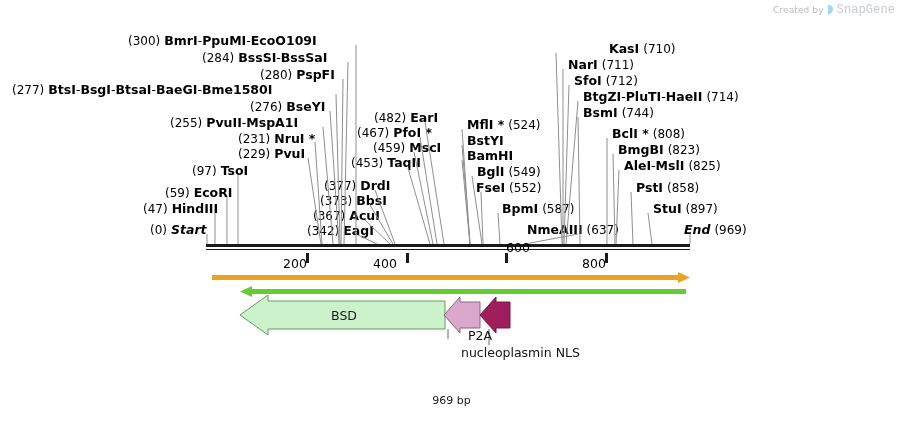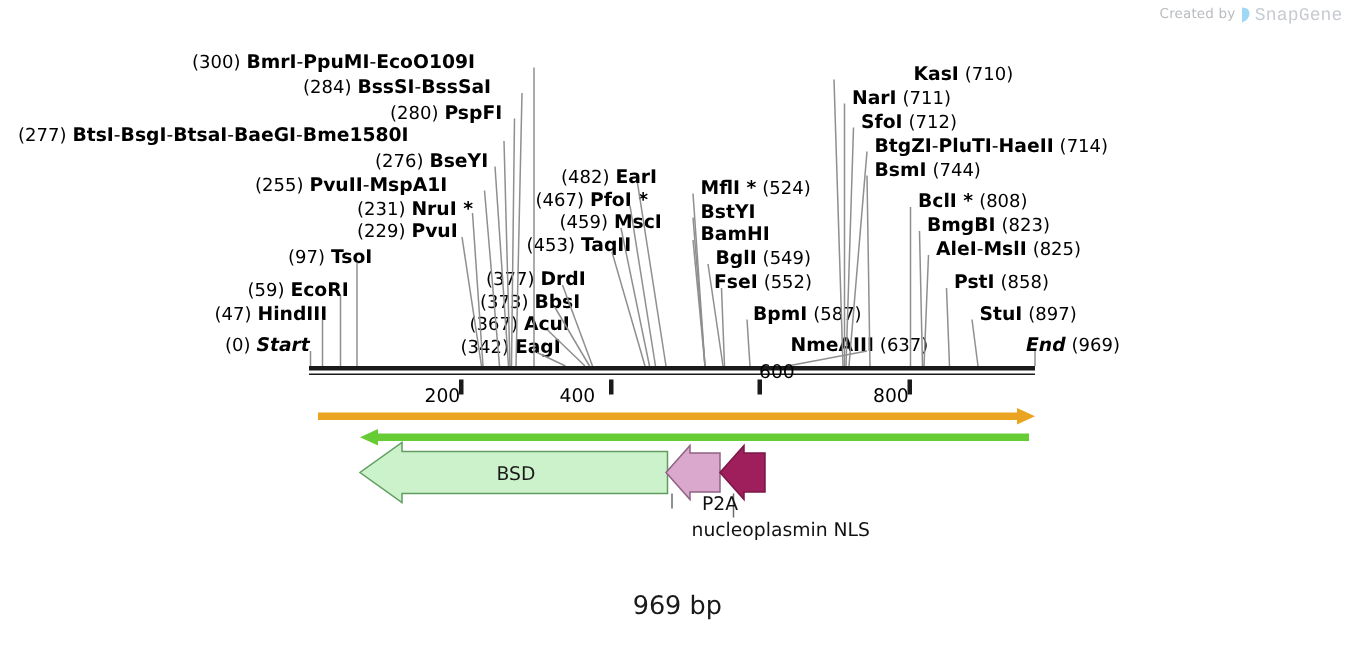--- a/index.html
+++ b/index.html
@@ -132,21 +132,21 @@
     width: 903px;
     text-align: center;
   }
   .plasmid-name {
     font-size: 14.5px;
     font-weight: bold;
     color: #000;
     letter-spacing: 0.1px;
   }
   .plasmid-size {
-    font-size: 17px;
+    font-size: 11px;
     color: #1a1a1a;
     margin-top: 2px;
   }
 </style>
 </head>
 <body>
 
 <div id="map">
 
   <div class="watermark">

